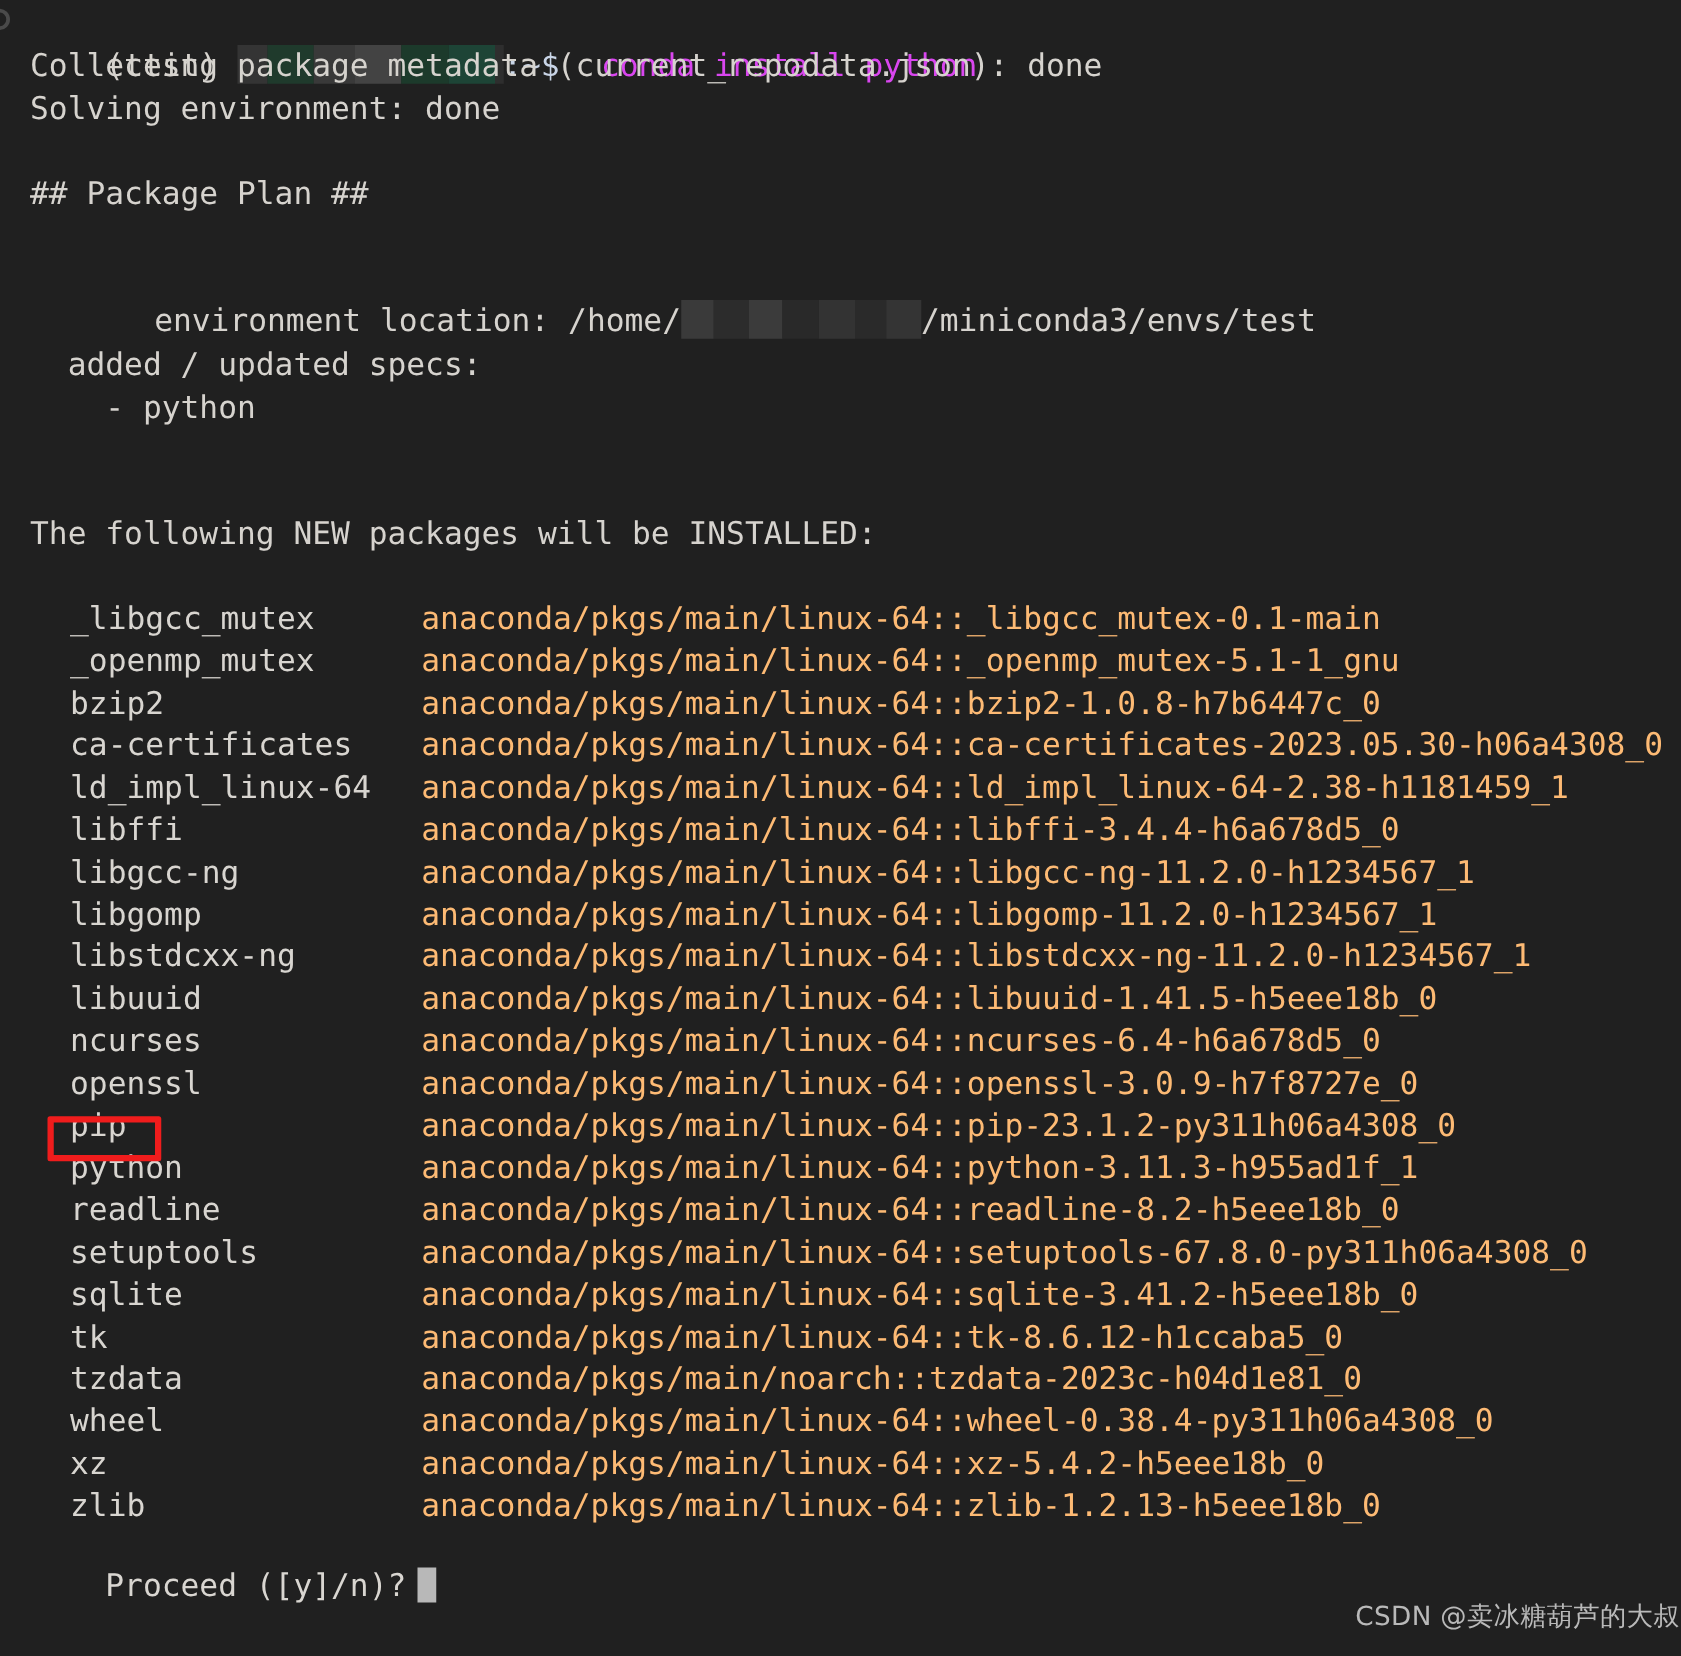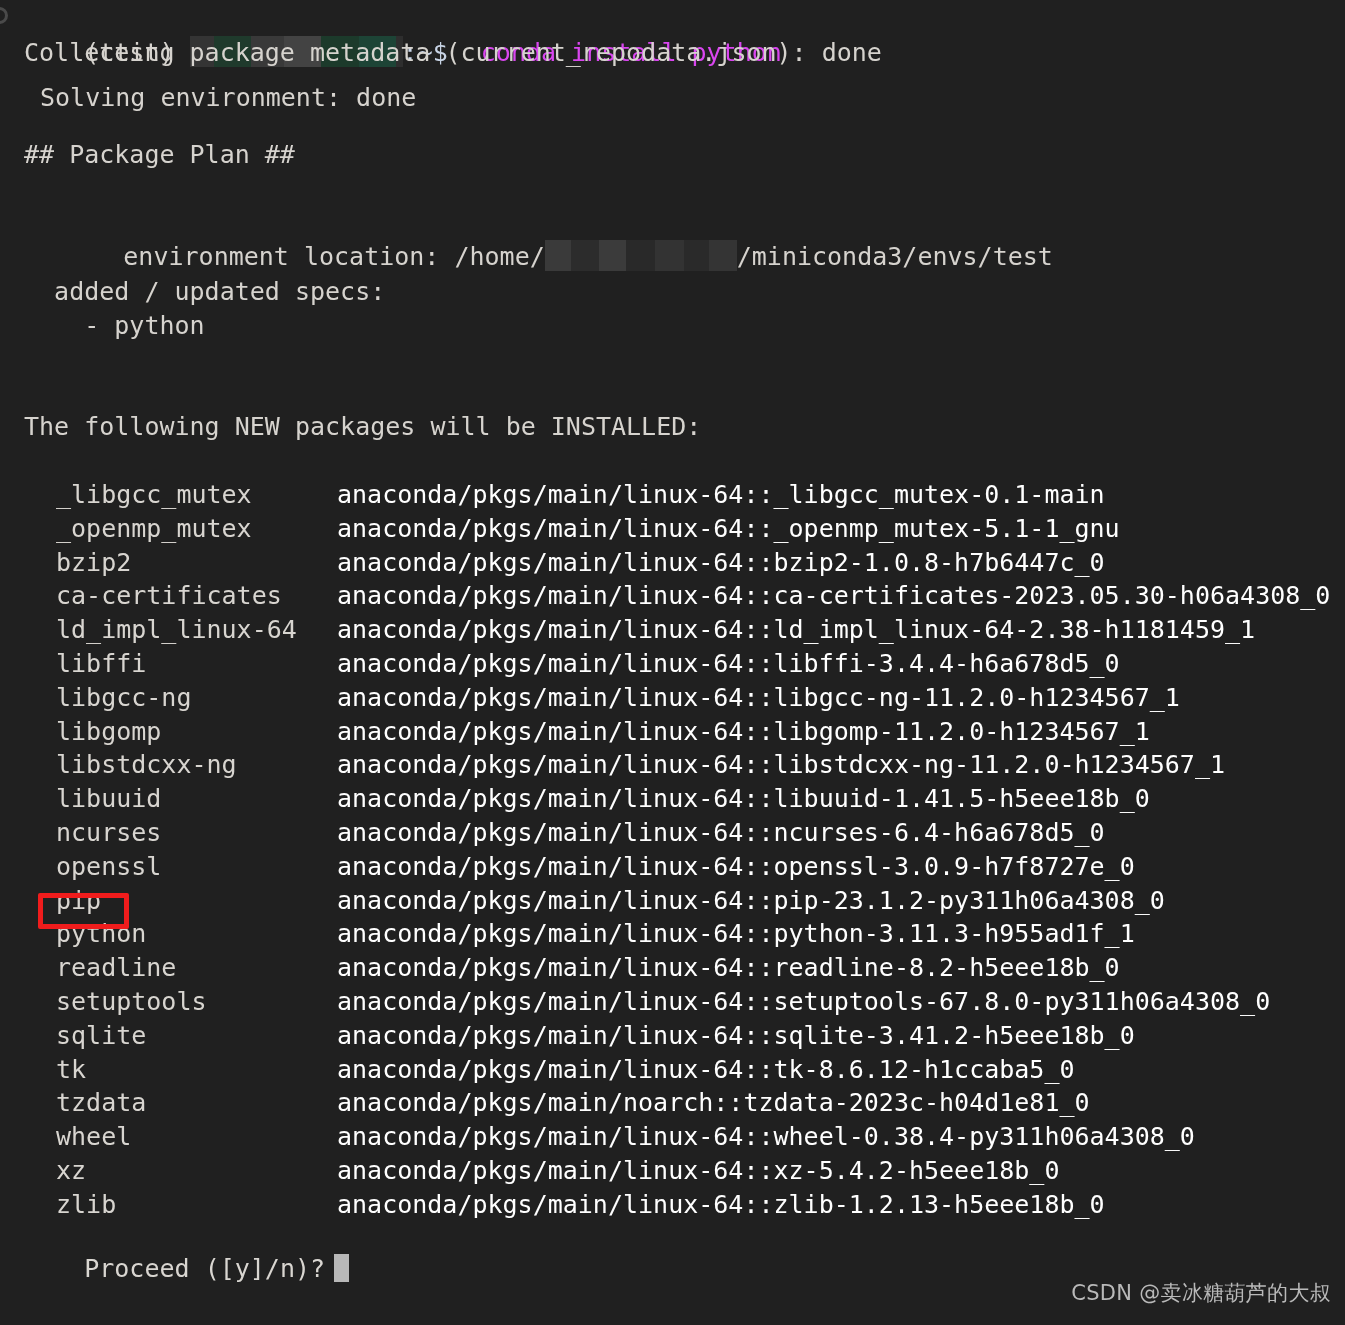--- a/index.html
+++ b/index.html
@@ -66,21 +66,21 @@
   .pkg-name {
     position: absolute;
     left: 56px;
     color: #d8d5d0;
     white-space: pre;
     text-align: right;
   }
   .pkg-spec {
     position: absolute;
     left: 337px;
-    color: #ffffff;
+    color: #fdba74;
     white-space: pre;
   }
 
   
   #pip-highlight {
     position: absolute;
     left: 38px;
     top: 887px;
     width: 91px;
     height: 36px;
@@ -104,42 +104,42 @@
     width: 15px;
     height: 28px;
     background: #b8b8b8;
     vertical-align: -5px;
     margin-left: 9px;
   }
 
   
   #watermark {
     position: absolute;
-    right: 14px;
+    right: 1px;
     bottom: 14px;
     font-family: "DejaVu Sans", "Liberation Sans", sans-serif;
     font-size: 21px;
     color: #b9b9b9;
     white-space: pre;
     letter-spacing: 0.3px;
   }
 </style>
 </head>
 <body>
 
 <div id="terminal">
 
   <div id="gutter-marker"></div>
 
   <div class="line ind0" style="top:2px;">
     <span class="prompt-env">(test) </span><span class="redaction" id="redaction-prompt"><span style="width: 24px; background: rgb(52, 52, 52);"></span><span style="width: 37px; background: rgb(31, 58, 44);"></span><span style="width: 33px; background: rgb(57, 57, 57);"></span><span style="width: 37px; background: rgb(67, 67, 67);"></span><span style="width: 38px; background: rgb(28, 58, 43);"></span><span style="width: 37px; background: rgb(29, 68, 54);"></span><span style="width: 7px; background: rgb(46, 46, 46);"></span></span><span class="prompt-tail">:~$ </span><span class="cmd">conda install python</span>
   </div>
 
   <div class="line ind0" style="top:36px;">Collecting package metadata (current_repodata.json): done</div>
-  <div class="line ind0" style="top:81px;margin-left:16px;">Solving environment: done</div>
+  <div class="line ind0" style="top:70px;">Solving environment: done</div>
 
   <div class="line ind0" style="top:138px;">## Package Plan ##</div>
 
   <div class="line ind0" style="top:206px;padding-left:33px;">
     <span>  environment location: /home/</span><span class="redaction" id="redaction-envloc"><span style="width: 26px; background: rgb(58, 58, 58);"></span><span style="width: 28px; background: rgb(44, 44, 44);"></span><span style="width: 27px; background: rgb(59, 59, 59);"></span><span style="width: 29px; background: rgb(41, 41, 41);"></span><span style="width: 29px; background: rgb(51, 51, 51);"></span><span style="width: 25px; background: rgb(42, 42, 42);"></span><span style="width: 28px; background: rgb(52, 52, 52);"></span></span><span>/miniconda3/envs/test</span>
   </div>
 
   <div class="line ind0" style="top:275px;">  added / updated specs:</div>
   <div class="line ind0" style="top:309px;">    - python</div>
 

